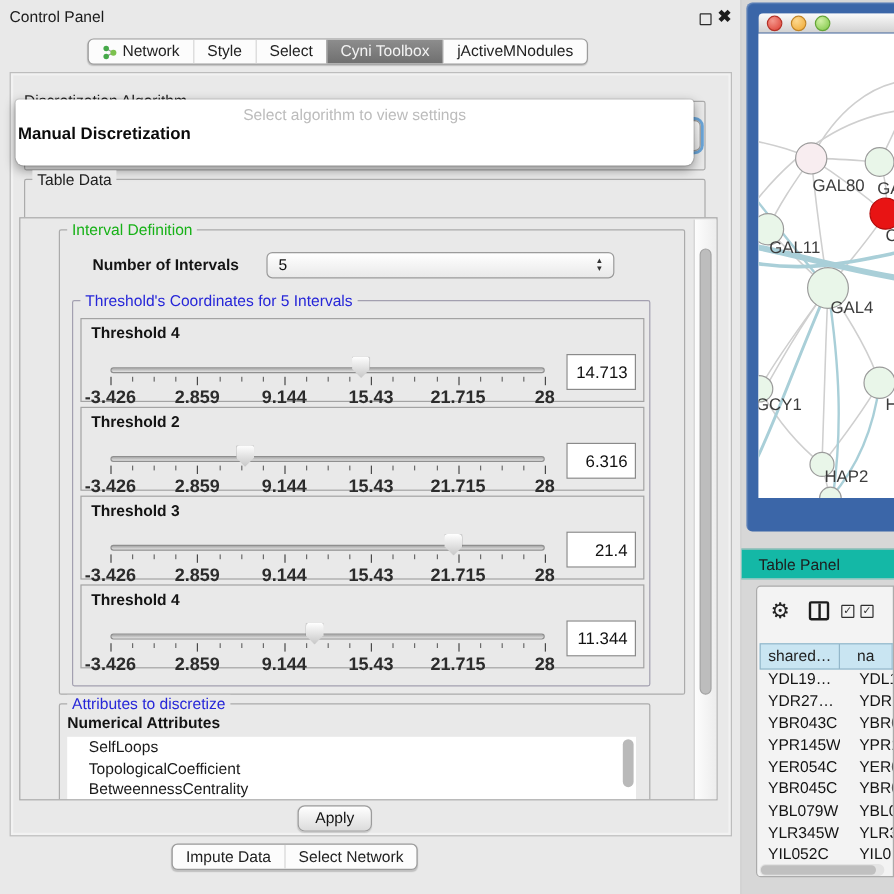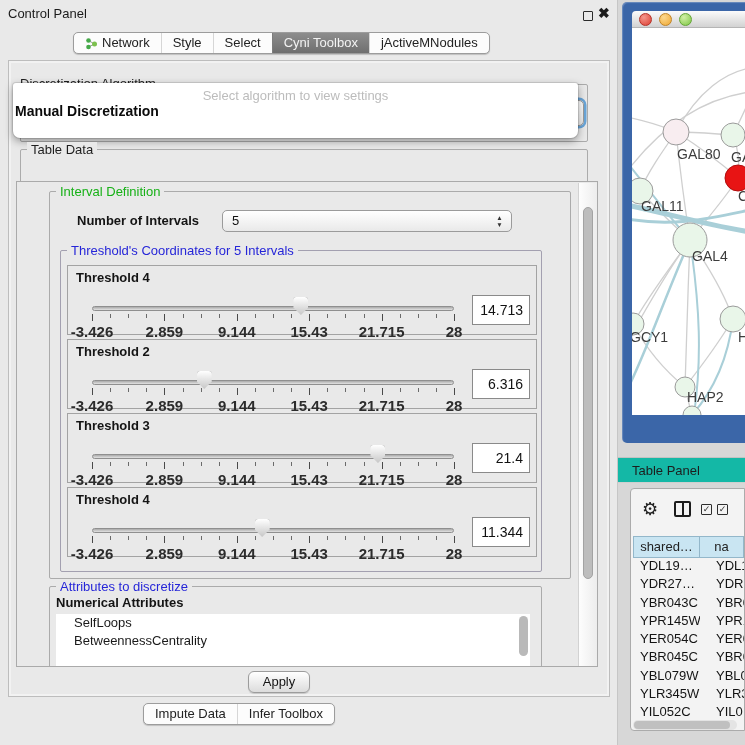--- a/index.html
+++ b/index.html
@@ -345,37 +345,38 @@
           </div>
       </div>
     </div>
 
     <div id="attr-group" class="abs group">
       <span class="group-title blue">Attributes to discretize</span>
       <div id="attr-sub">Numerical Attributes</div>
       <div id="attr-list">
         <div id="attr-scroll"></div>
       <div class="attr-item">SelfLoops</div>
+          <div class="attr-item">TopologicalCoefficient</div>
           <div class="attr-item">BetweennessCentrality</div>
         </div>
     </div>
 
     <div id="v-scroll" class="abs">
       <div id="v-thumb" class="abs"></div>
     </div>
   </div>
 
   <div id="apply-btn" class="abs">Apply</div>
 
   <div id="bottom-tabbar" class="abs tab-capsule">
       <div class="tab">
         <span>Impute Data</span>
       </div>
       <div class="tab">
-        <span>Infer Toolbox</span>
+        <span>Select Network</span>
       </div>
     </div>
 </div>
 
 <div id="right-region" class="abs">
 
   <div id="net-window">
     <div id="net-titlebar">
       <div id="light-red" class="light"></div>
       <div id="light-yellow" class="light"></div>

